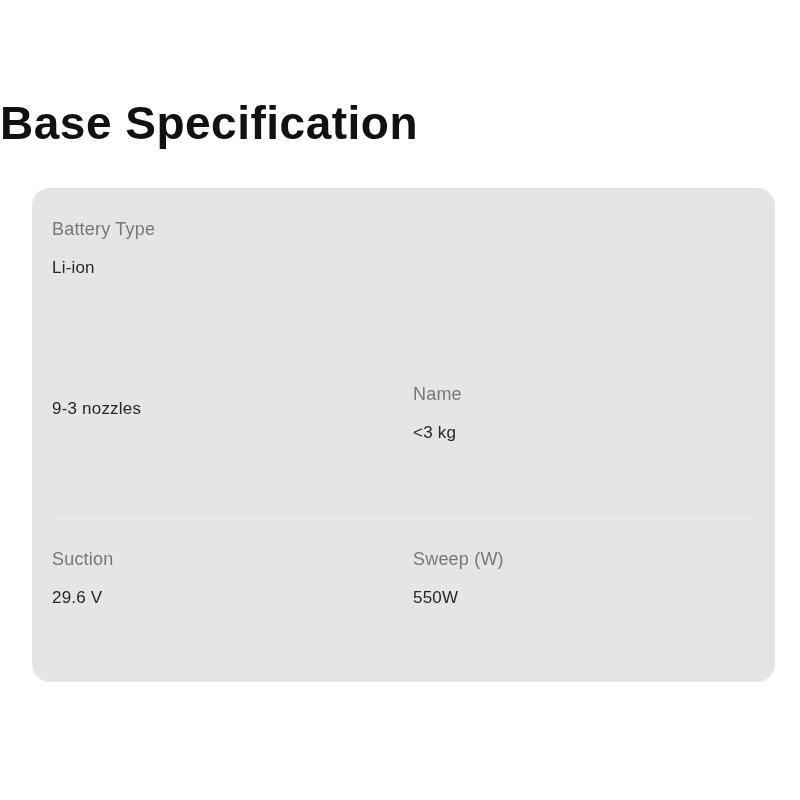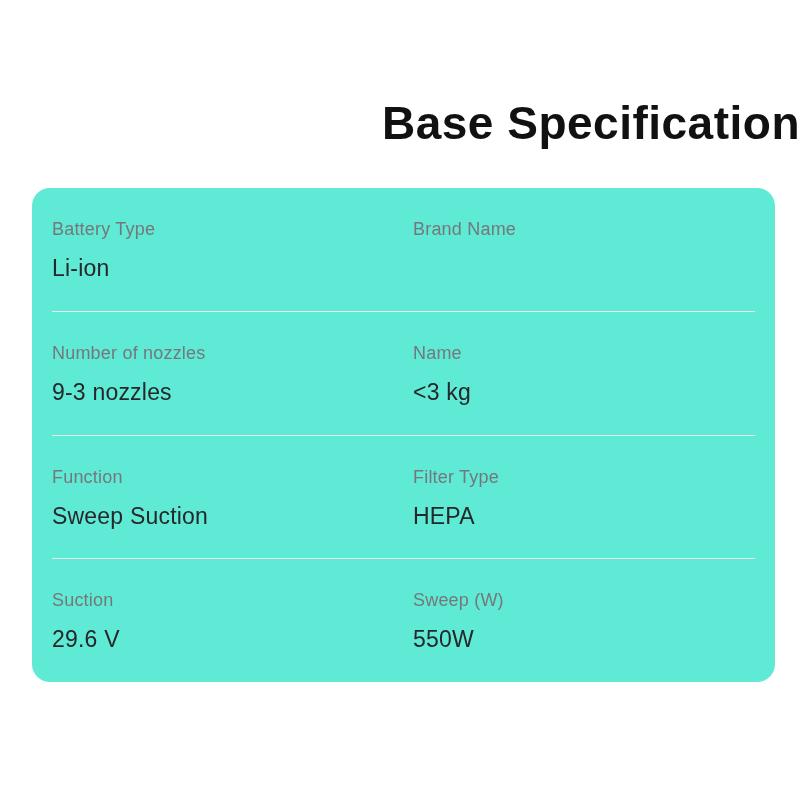--- a/index.html
+++ b/index.html
@@ -14,34 +14,34 @@
   .page {
     position: relative;
     width: 800px;
     height: 800px;
   }
   .title {
     position: absolute;
     top: 96px;
     left: 0;
     width: 800px;
-    text-align: right;
+    text-align: left;
     font-size: 46px;
     font-weight: 700;
     letter-spacing: 0.5px;
     color: #111111;
     margin: 0;
   }
   .card {
     position: absolute;
     top: 188px;
     left: 32px;
     width: 743px;
     height: 494px;
-    background: #5eead4;
+    background: #e5e5e5;
     border-radius: 18px;
     box-sizing: border-box;
     display: flex;
     flex-direction: column;
   }
   .spec-row {
     display: flex;
     flex-direction: row;
     box-sizing: border-box;
     padding: 29px 0 22px 20px;
@@ -55,21 +55,21 @@
     flex: 1;
   }
   .spec-label {
     font-size: 18px;
     line-height: 24px;
     color: #76777c;
     letter-spacing: 0.2px;
   }
   .spec-value {
     margin-top: 12px;
-    font-size: 23px;
+    font-size: 17px;
     line-height: 30px;
     color: #26272b;
     letter-spacing: 0.2px;
   }
   .divider {
     height: 1px;
     background: #e8e8eb;
     margin: 0 20px;
     flex: none;
   }
@@ -82,49 +82,37 @@
   <h1 class="title">Base Specification</h1>
 
   <div class="card">
 
     <div class="spec-row">
       <div class="cell-left">
         <div class="spec-label">Battery Type</div>
         <div class="spec-value">Li-ion</div>
       </div>
       <div class="cell-right">
-        <div class="spec-label">Brand Name</div>
       </div>
     </div>
 
     <div class="divider"></div>
 
     <div class="spec-row">
       <div class="cell-left">
-        <div class="spec-label">Number of nozzles</div>
         <div class="spec-value">9-3 nozzles</div>
       </div>
       <div class="cell-right">
         <div class="spec-label">Name</div>
         <div class="spec-value">&lt;3 kg</div>
       </div>
     </div>
 
     <div class="divider"></div>
 
-    <div class="spec-row">
-      <div class="cell-left">
-        <div class="spec-label">Function</div>
-        <div class="spec-value">Sweep Suction</div>
-      </div>
-      <div class="cell-right">
-        <div class="spec-label">Filter Type</div>
-        <div class="spec-value">HEPA</div>
-      </div>
-    </div>
 
     <div class="divider"></div>
 
     <div class="spec-row">
       <div class="cell-left">
         <div class="spec-label">Suction</div>
         <div class="spec-value">29.6 V</div>
       </div>
       <div class="cell-right">
         <div class="spec-label">Sweep (W)</div>

